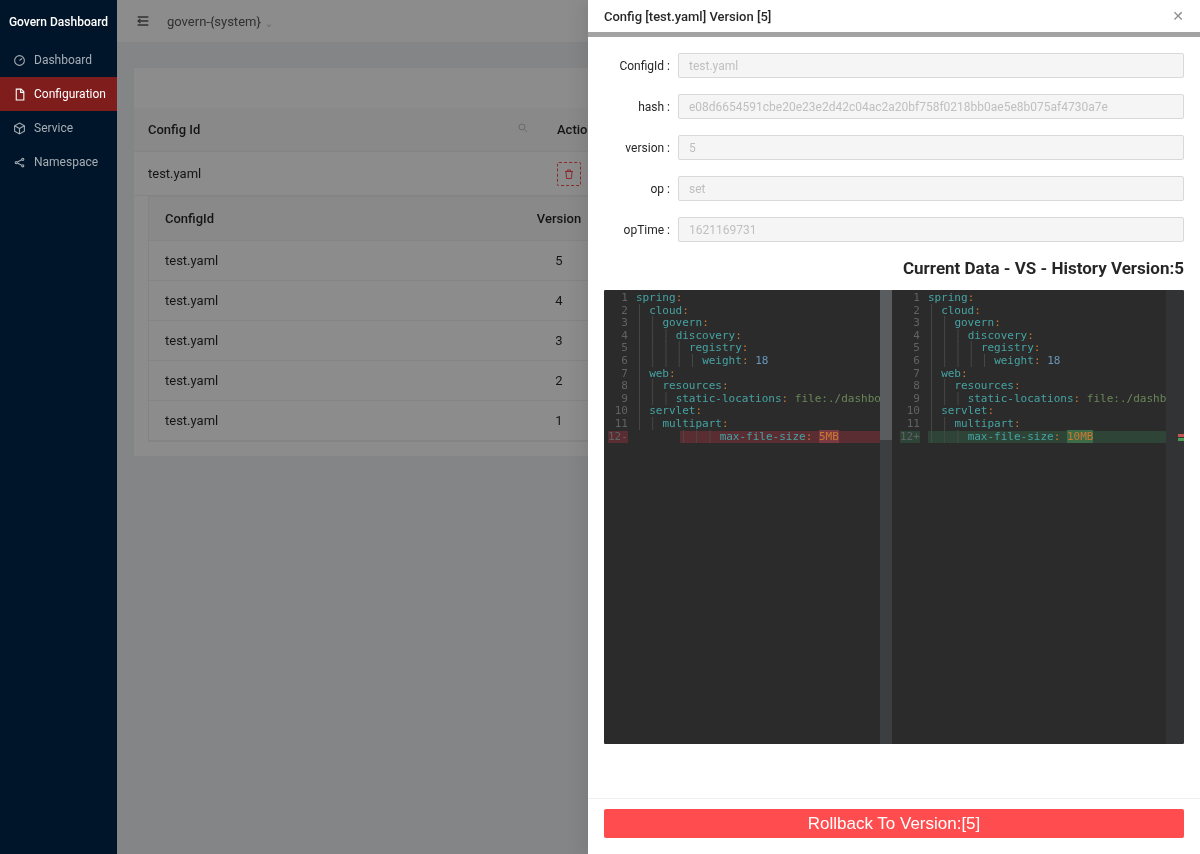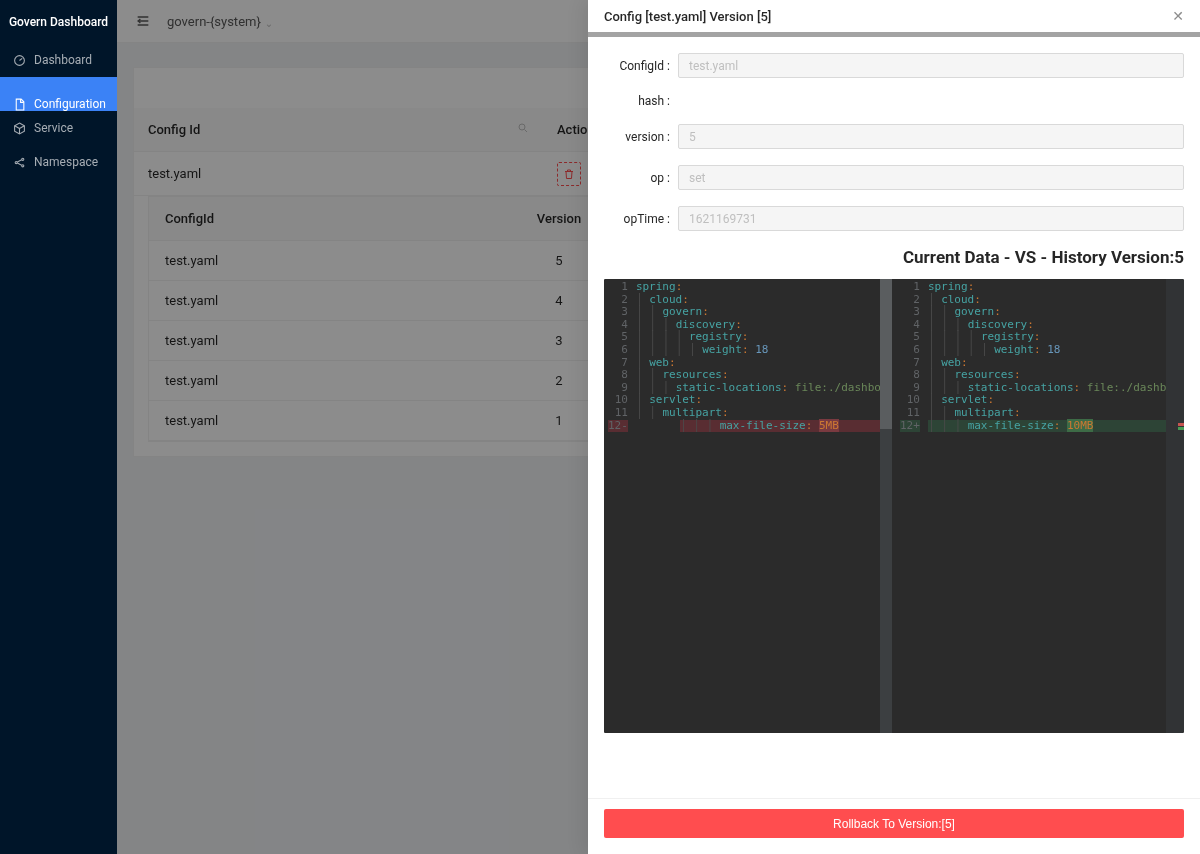--- a/index.html
+++ b/index.html
@@ -3,21 +3,21 @@
 <meta charset="utf-8">
 <style>
   * { box-sizing: border-box; margin: 0; padding: 0; }
   html, body { height: 100%; font-family: -apple-system, BlinkMacSystemFont, "Segoe UI", Roboto, sans-serif; font-size: 13px; color: rgba(0,0,0,0.85); }
   body { display: flex; overflow: hidden; background: #f0f2f5; }
 
   
   .sidebar { width: 117px; background: #001529; color: #a6adb4; display: flex; flex-direction: column; flex-shrink: 0; }
   .sidebar-logo { height: 43px; display: flex; align-items: center; justify-content: center; color: #fff; font-size: 12px; font-weight: 500; }
   .sidebar-item { height: 34px; display: flex; align-items: center; padding: 0 12px; gap: 8px; font-size: 12px; cursor: pointer; }
-  .sidebar-item.active { background: #3b82f6; color: #fff; align-items: flex-end; }
+  .sidebar-item.active { background: #7f1d1d; color: #fff; }
   .sidebar-item .icon { width: 14px; height: 14px; display: inline-flex; align-items: center; justify-content: center; flex-shrink: 0; }
 
   
   .main { flex: 1; display: flex; flex-direction: column; position: relative; overflow: hidden; }
   .topbar { height: 43px; background: #fff; display: flex; align-items: center; padding: 0 16px; gap: 14px; border-bottom: 1px solid #f0f0f0; }
   .collapse-btn { width: 20px; height: 20px; display: inline-flex; align-items: center; justify-content: center; cursor: pointer; color: #595959; }
   .crumb { font-size: 13px; color: #595959; display: flex; align-items: flex-end; gap: 4px; }
   .chevdown { font-size: 10px; color: #bfbfbf; }
 
   .content { padding: 24px 16px; flex: 1; overflow: auto; }
@@ -76,21 +76,21 @@
   .k-teal   { color:#46a3a3; }
   .k-orange { color:#cc7832; }
   .k-num    { color:#6897bb;margin-top:16px; }
   .guide    { color:#4b4b4b; }
 
   .diff-del { background:#592d32; display:inline-block; width:100%;margin-left:44px; }
   .diff-add { background:#2d4436; display:inline-block; width:100%; }
   .diff-del .hl { background:#7a3a40; }
   .diff-add .hl { background:#3d6b46; }
 
-  .rollback-btn { width:100%; height:29px; background:#ff4d4f; color:#fff; border:none; border-radius:2px; font-size:12px; cursor:pointer; }
+  .rollback-btn { width:100%; height:29px; background:#ff4d4f; color:#fff; border:none; border-radius:2px; font-size:17px; cursor:pointer; }
 </style>
 </head>
 <body>
 
 <div class="sidebar">
   <div class="sidebar-logo">Govern Dashboard</div>
   <div class="sidebar-item">
     <span class="icon">
       <svg width="13" height="13" viewBox="0 0 24 24" fill="none" stroke="currentColor" stroke-width="2">
           <circle cx="12" cy="12" r="9"></circle>
@@ -215,20 +215,21 @@
       <span class="close-x">✕</span>
     </div>
     <div class="drawer-body">
 
       <div class="form-row">
         <div class="form-label">ConfigId</div>
         <div class="form-input">test.yaml</div>
       </div>
       <div class="form-row">
         <div class="form-label">hash</div>
+        <div class="form-input">e08d6654591cbe20e23e2d42c04ac2a20bf758f0218bb0ae5e8b075af4730a7e</div>
       </div>
       <div class="form-row">
         <div class="form-label">version</div>
         <div class="form-input">5</div>
       </div>
       <div class="form-row">
         <div class="form-label">op</div>
         <div class="form-input">set</div>
       </div>
       <div class="form-row">

